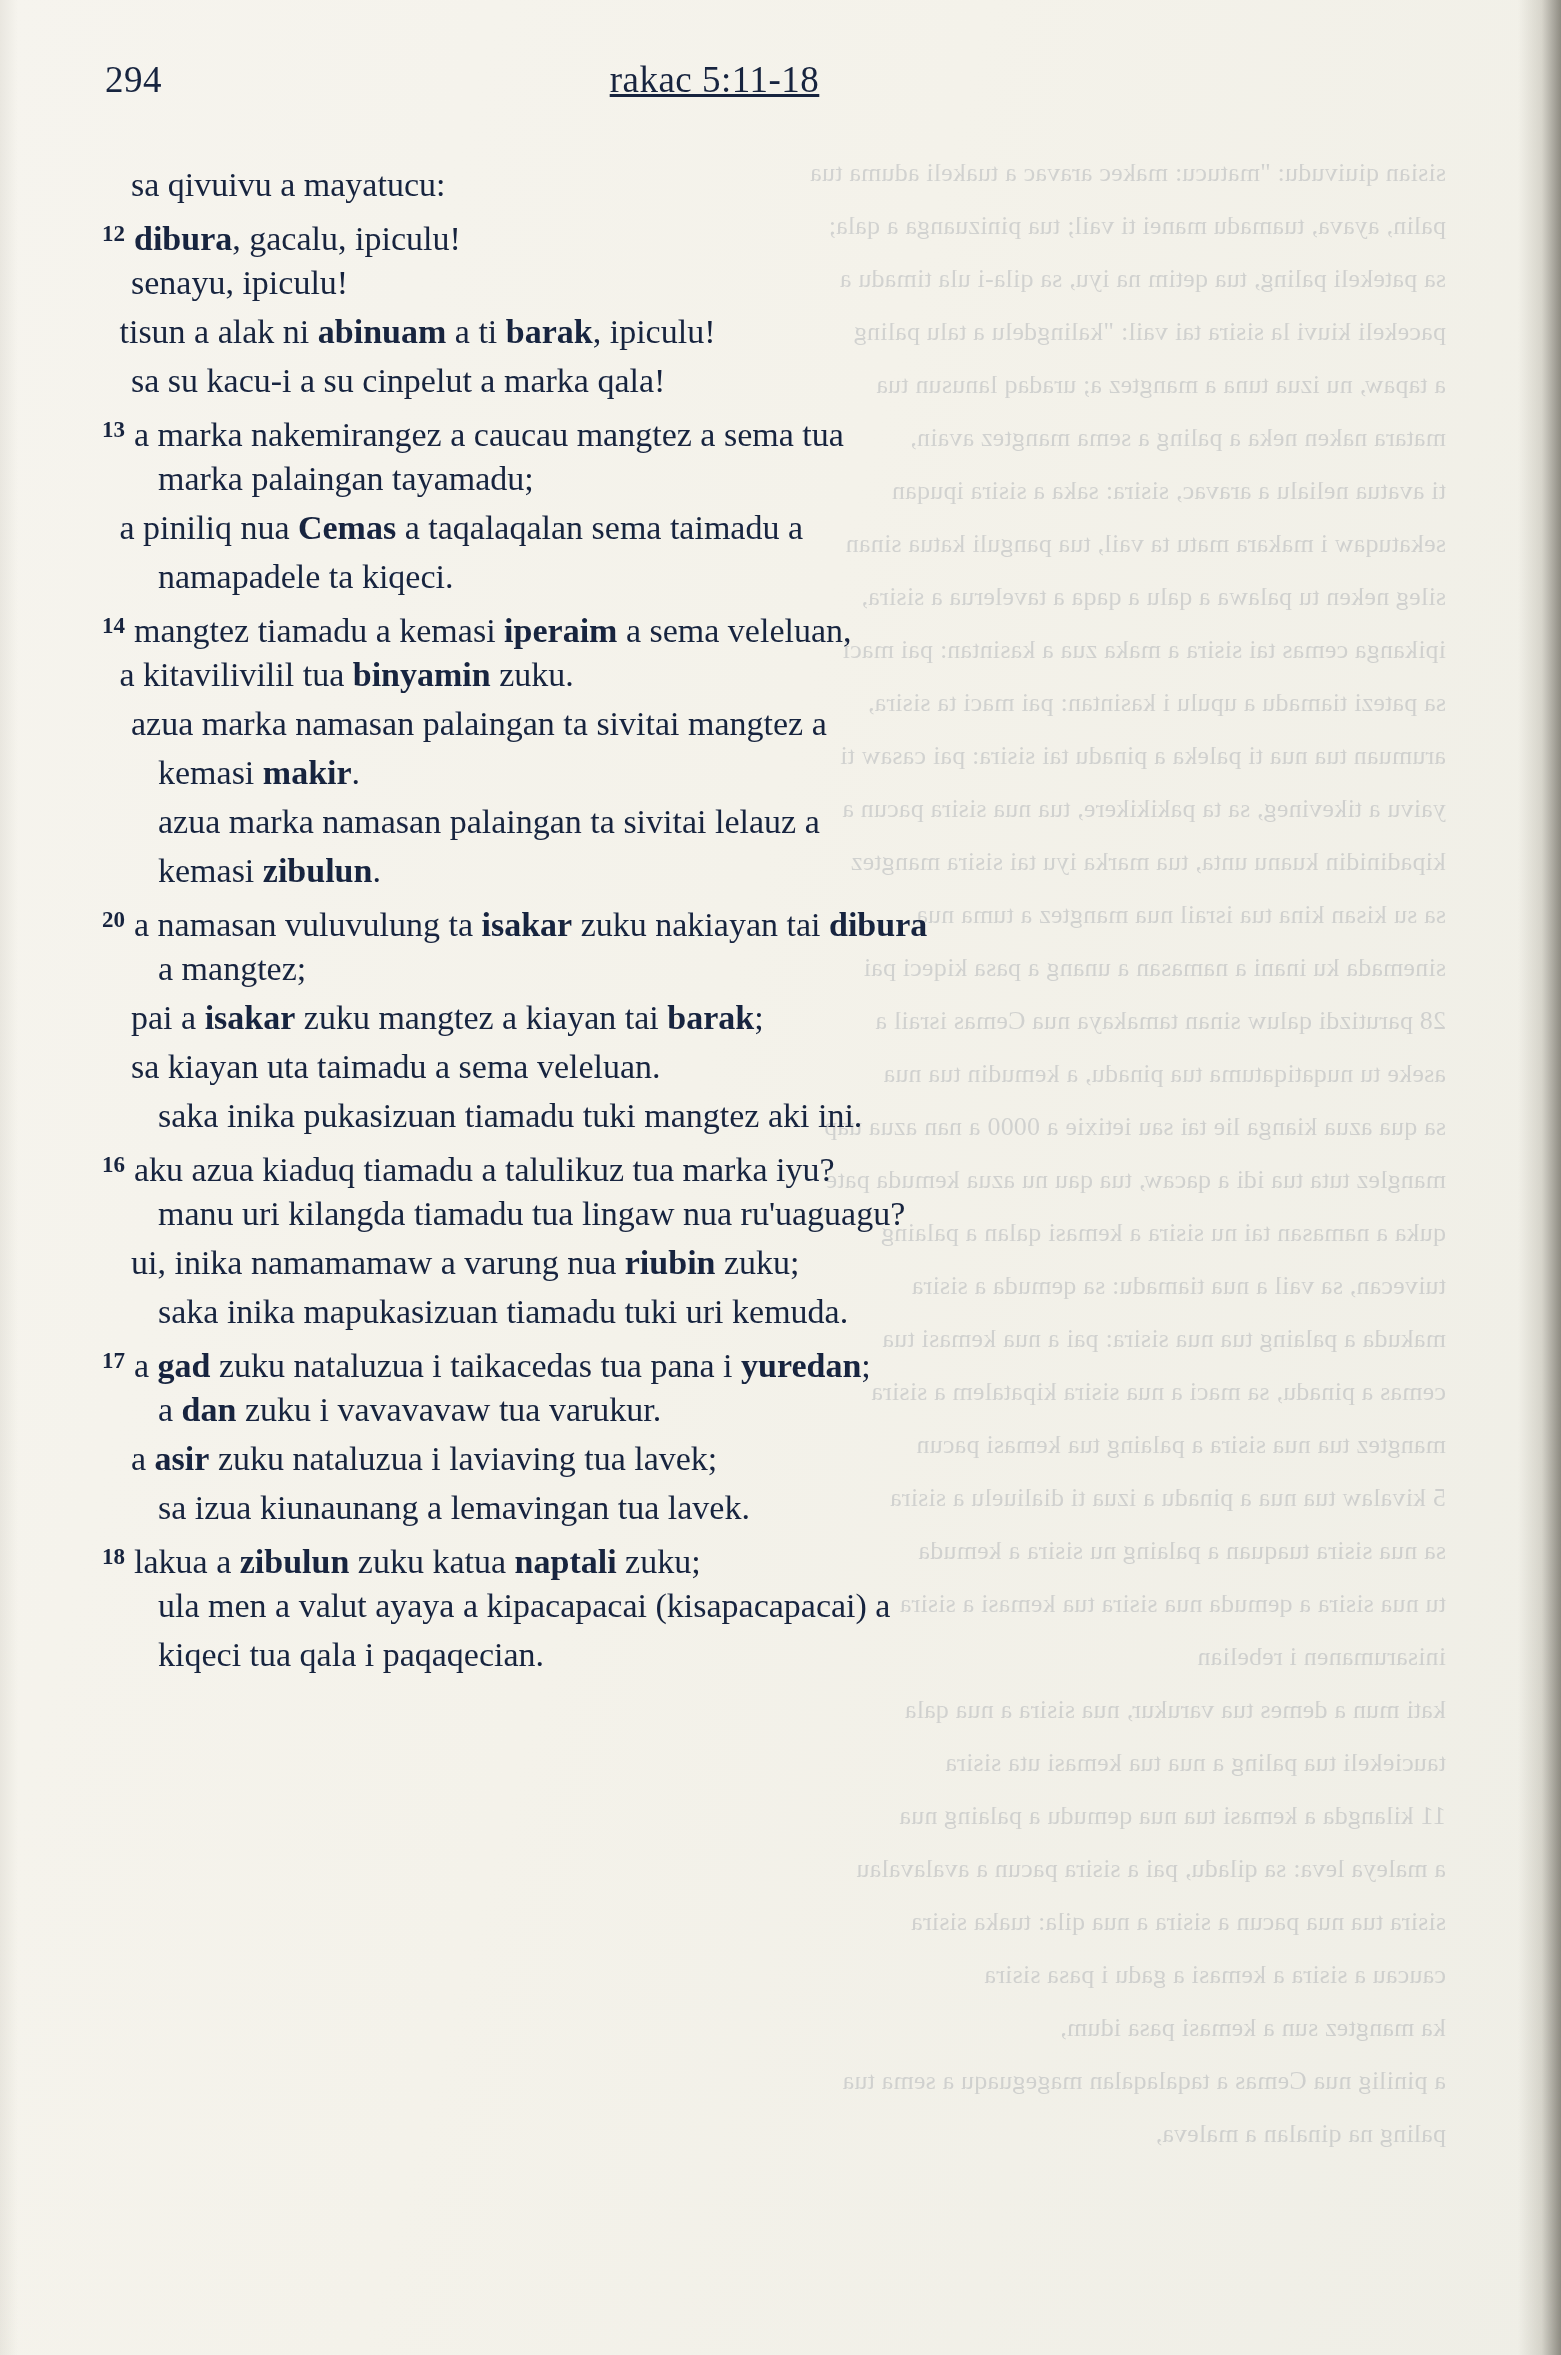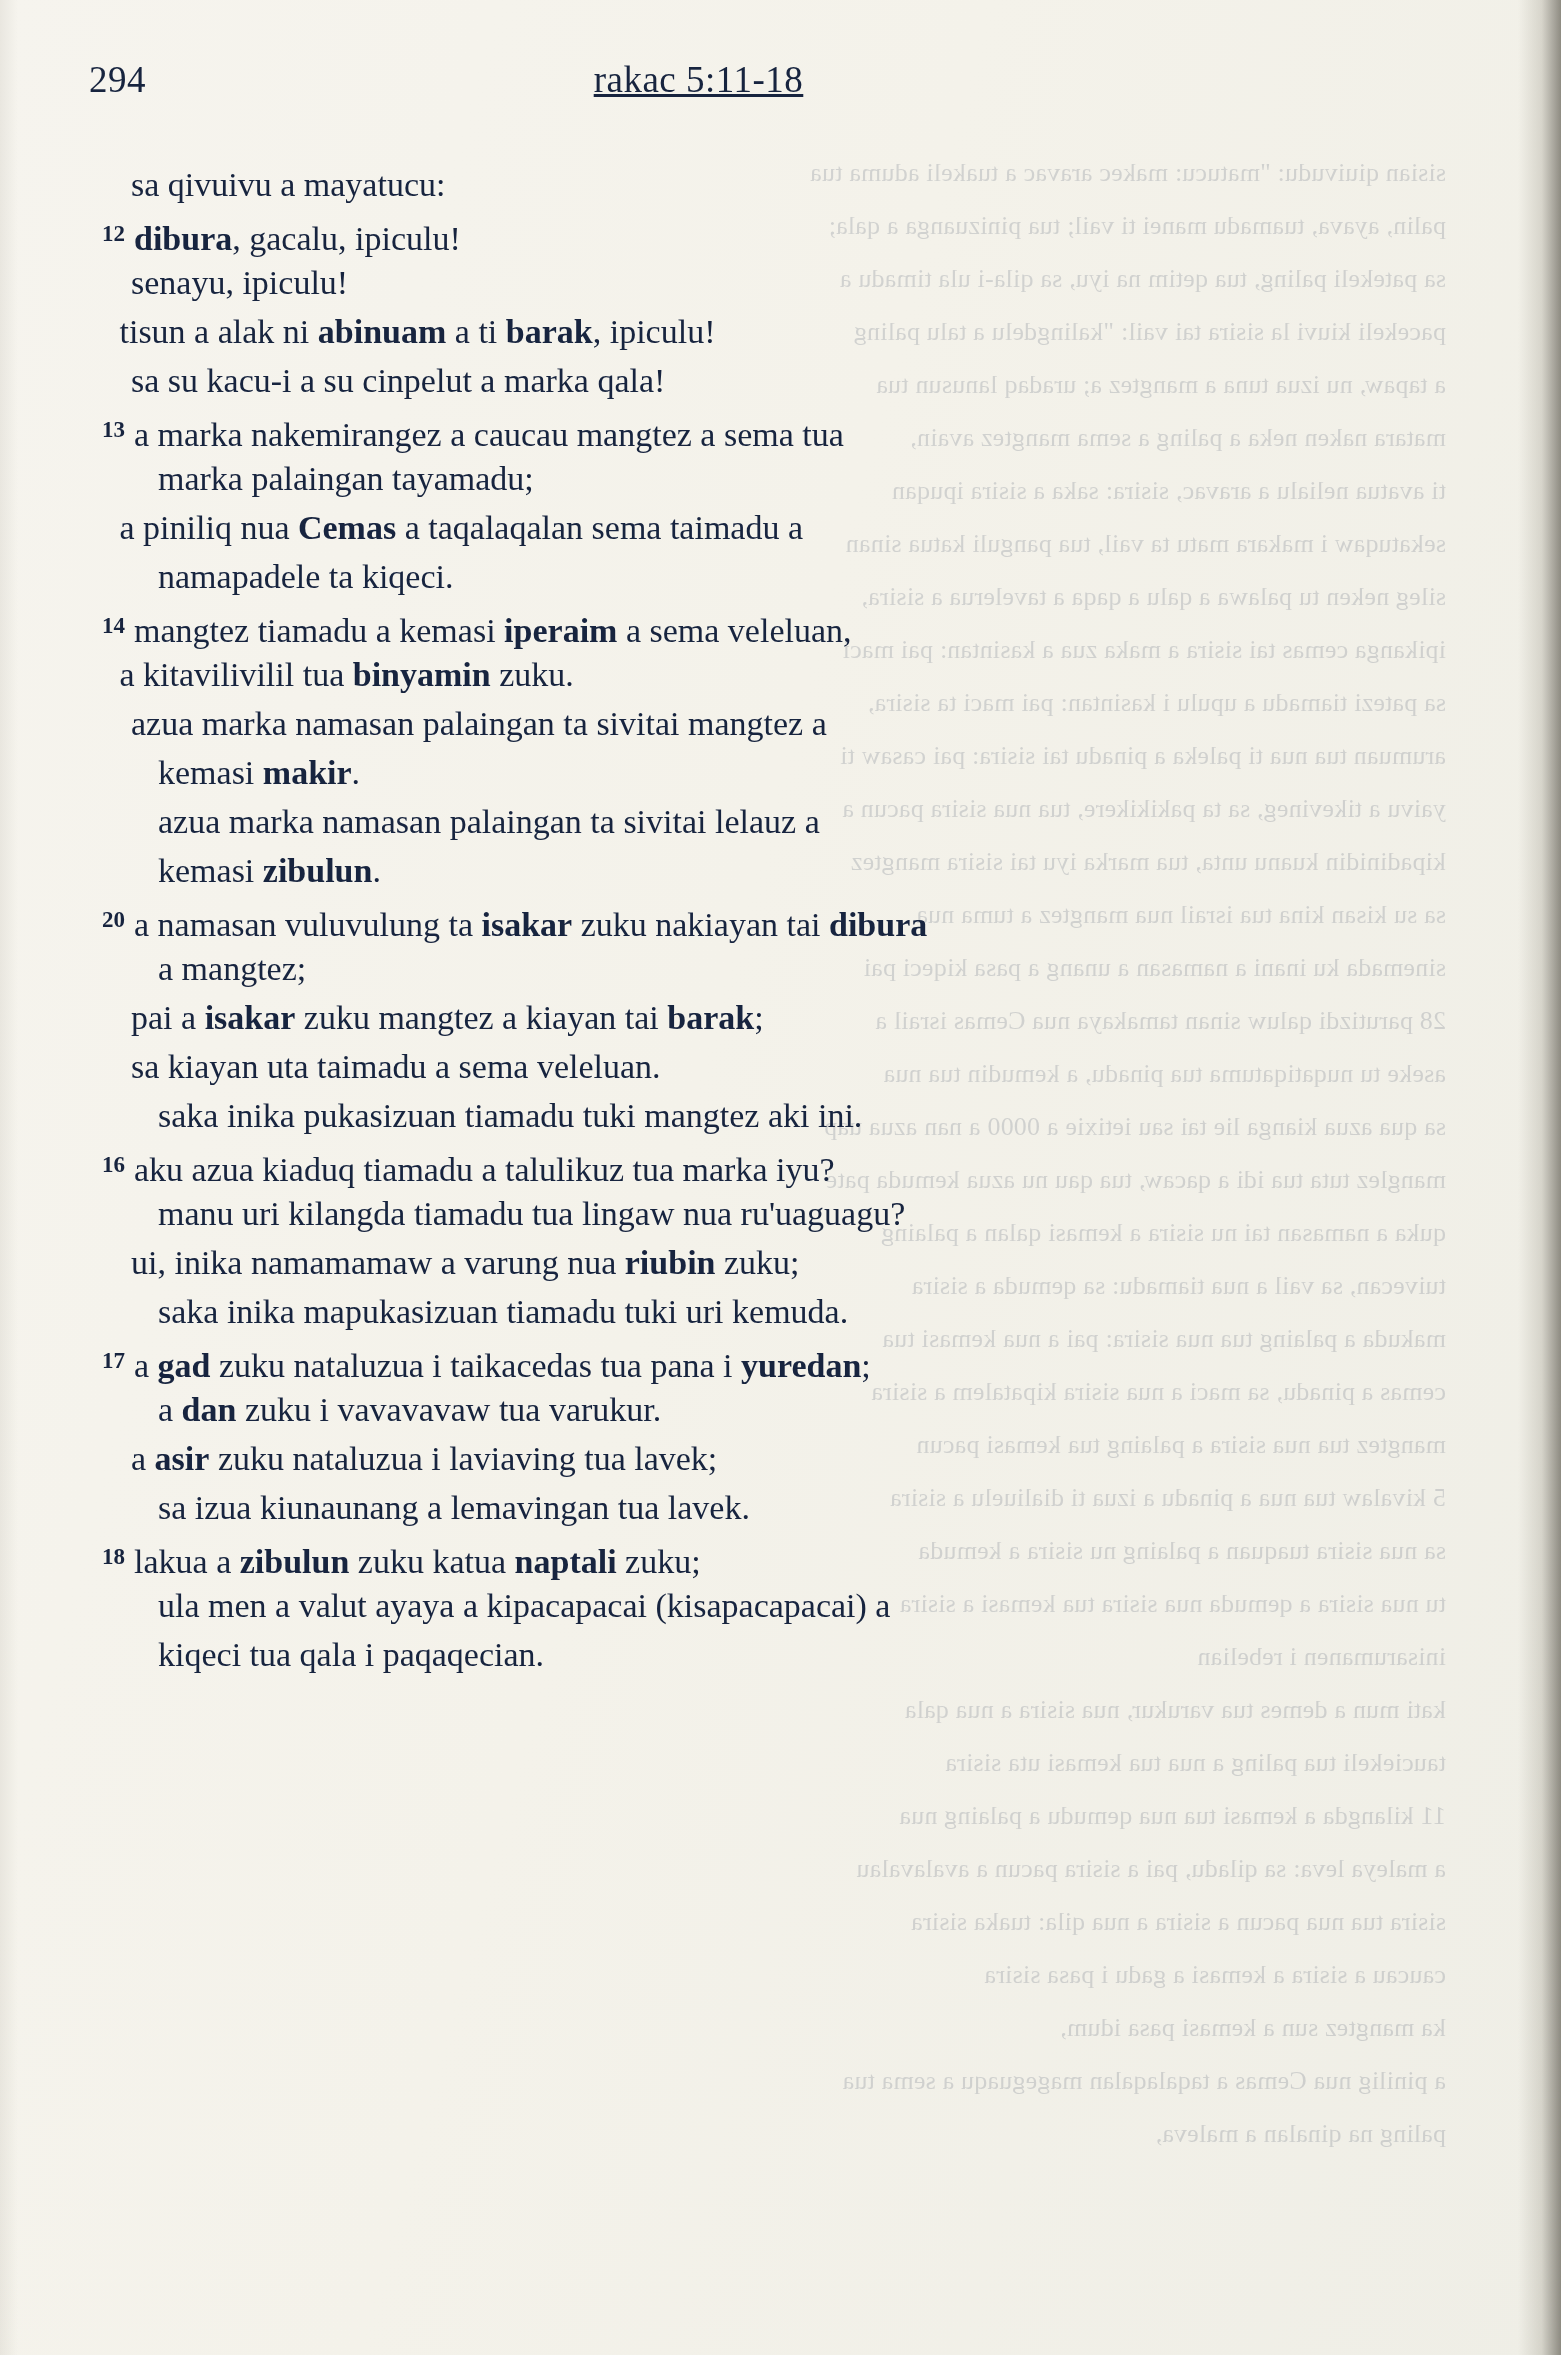--- a/index.html
+++ b/index.html
@@ -56,21 +56,21 @@
     letter-spacing: 0.2px;
     pointer-events: none;
     user-select: none;
     filter: blur(0.4px);
   }
   .bleed div { white-space: nowrap; }
 
   
   .header {
     position: absolute;
-    left: 0; top: 58px;
+    left: 16px; top: 58px;
     width: 1494px;
     height: 49px;
   }
   .folio {
     position: absolute;
     left: 89px; top: 0;
     font-size: 37px;
     color: #17243f;
     letter-spacing: 0.5px;
   }

